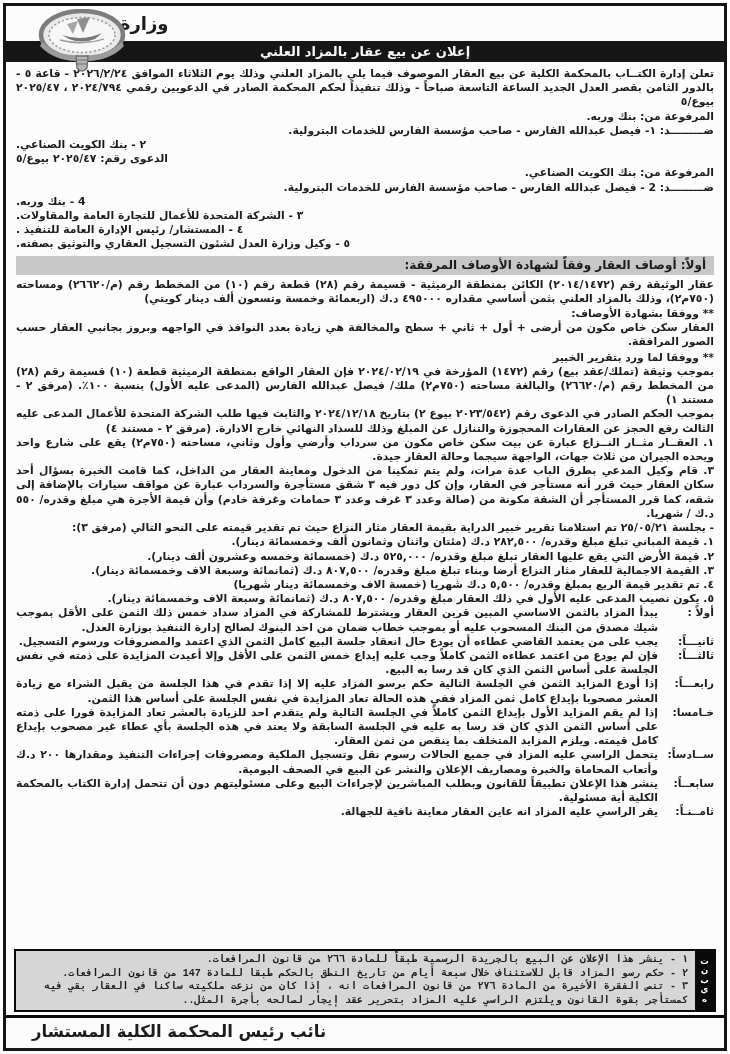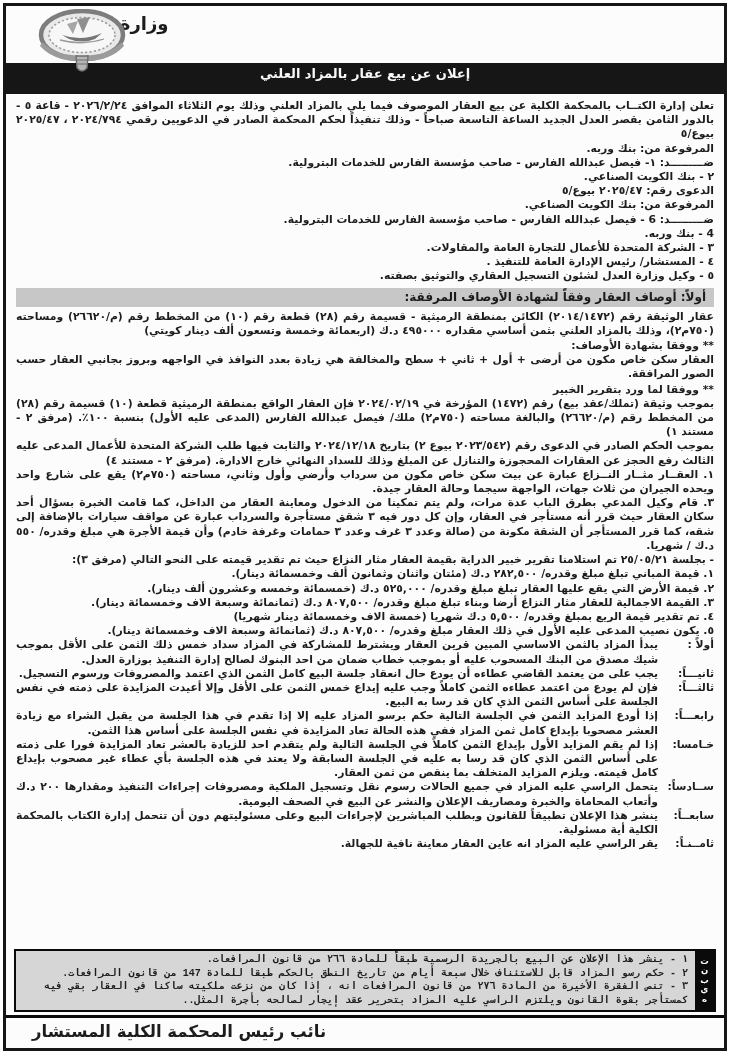--- a/index.html
+++ b/index.html
@@ -5,27 +5,27 @@
   html,body{margin:0;padding:0;background:#ffffff;}
   body{width:730px;height:1054px;overflow:hidden;font-family:"DejaVu Sans",sans-serif;}
   .page{
     box-sizing:border-box;margin:3px;width:724px;height:1048px;
     border:3px solid #161616;background:#fcfcfc;color:#1c1c1c;
     direction:rtl;font-weight:bold;display:flex;flex-direction:column;
   }
   
   .masthead{position:relative;height:34px;padding:1px 16px 0 0;}
   .ministry{font-size:18px;line-height:33px;text-align:left;letter-spacing:.5px;margin-left:40px;}
-  .banner{background:#161616;color:#f7f7f7;text-align:center;font-size:13px;height:31px;line-height:21px;letter-spacing:.5px;margin-top:22px;}
+  .banner{background:#161616;color:#f7f7f7;text-align:center;font-size:13px;height:21px;line-height:21px;letter-spacing:.5px;}
   .emblem{position:absolute;left:26px;top:3px;width:100px;height:64px;z-index:3;}
   
   .content{flex:1 1 auto;overflow:hidden;padding:5px 10px 0;font-size:10.8px;line-height:14.2px;}
   .just{text-align:justify;margin:0;}
   .line{margin:0;}
-  .center{text-align:right;}
+  .center{text-align:left;}
   .right{text-align:right;}
   .sec-head{background:#c7c7c7;font-size:12px;line-height:17px;padding:1px 8px;margin:4px 0 3px;}
   .bullet{margin:1px 0 0;}
   .term{display:flex;margin:0;}
   .term-label{flex:0 0 56px;white-space:nowrap;}
   .term-text{flex:1 1 auto;text-align:justify;}
   
   .notes{display:flex;margin:3px 8px 0;border:2px solid #0a0a0a;background:#d6d6d6;}
   .notes-tab{flex:0 0 19px;background:#0a0a0a;color:#ffffff;font-size:8.5px;line-height:1.12;
     display:flex;align-items:center;justify-content:center;text-align:center;white-space:pre-line;}
@@ -60,21 +60,21 @@
   <div class="content">
 
     <p class="just">تعلن إدارة الكتــاب بالمحكمة الكلية عن بيع العقار الموصوف فيما يلي بالمزاد العلني وذلك يوم الثلاثاء الموافق ٢٠٢٦/٢/٢٤ - قاعة ٥ - بالدور الثامن بقصر العدل الجديد الساعة التاسعة صباحاً - وذلك تنفيذاً لحكم المحكمة الصادر في الدعويين رقمي ٢٠٢٤/٧٩٤ ، ٢٠٢٥/٤٧ بيوع/٥</p>
 
     <div class="line right">المرفوعة من:  بنك وربه.</div>
     <div class="line right">ضـــــــــد:  ١- فيصل عبدالله الفارس - صاحب مؤسسة الفارس للخدمات البترولية.</div>
     <div class="line center">٢ - بنك الكويت الصناعي.</div>
 
     <div class="line center">الدعوى رقم: ٢٠٢٥/٤٧ بيوع/٥</div>
     <div class="line right">المرفوعة من: بنك الكويت الصناعي.</div>
-    <div class="line right">ضـــــــــد: 6 - فيصل عبدالله الفارس - صاحب مؤسسة الفارس للخدمات البترولية.</div>
+    <div class="line right">ضـــــــــد: 2 - فيصل عبدالله الفارس - صاحب مؤسسة الفارس للخدمات البترولية.</div>
     <div class="line center">4 - بنك وربه.</div>
     <div class="line center">٣ - الشركة المتحدة للأعمال للتجارة العامة والمقاولات.</div>
     <div class="line center">٤ - المستشار/ رئيس الإدارة العامة للتنفيذ .</div>
     <div class="line center">٥ - وكيل وزارة العدل لشئون التسجيل العقاري والتوثيق بصفته.</div>
 
     <div class="sec-head">أولاً: أوصاف العقار وفقاً لشهادة الأوصاف المرفقة:</div>
 
     <p class="just">عقار الوثيقة رقم (٢٠١٤/١٤٧٢) الكائن بمنطقة الرميثية - قسيمة رقم (٢٨) قطعة رقم (١٠) من المخطط رقم (م/٢٦٦٢٠) ومساحته (٧٥٠م٢)، وذلك بالمزاد العلني بثمن أساسي مقداره ٤٩٥٠٠٠ د.ك (اربعمائة وخمسة وتسعون ألف دينار كويتي)</p>
     <div class="line right bullet">** ووفقا بشهادة الأوصاف:</div>
     <p class="just">العقار سكن خاص مكون من أرضى + أول + ثاني + سطح والمخالفة هي زيادة بعدد النوافذ في الواجهه وبروز بجانبي العقار حسب الصور المرافقة.</p>

